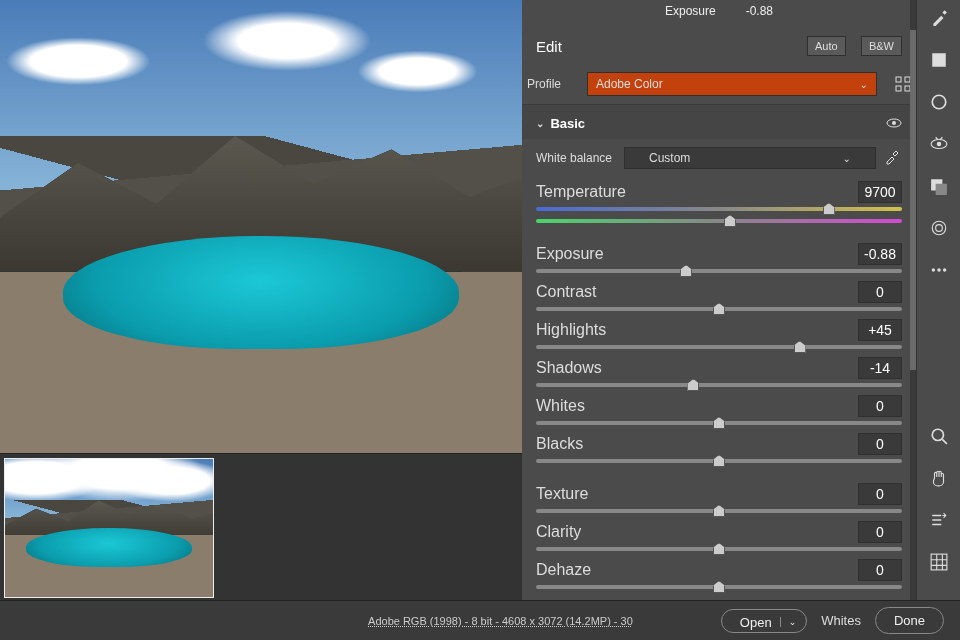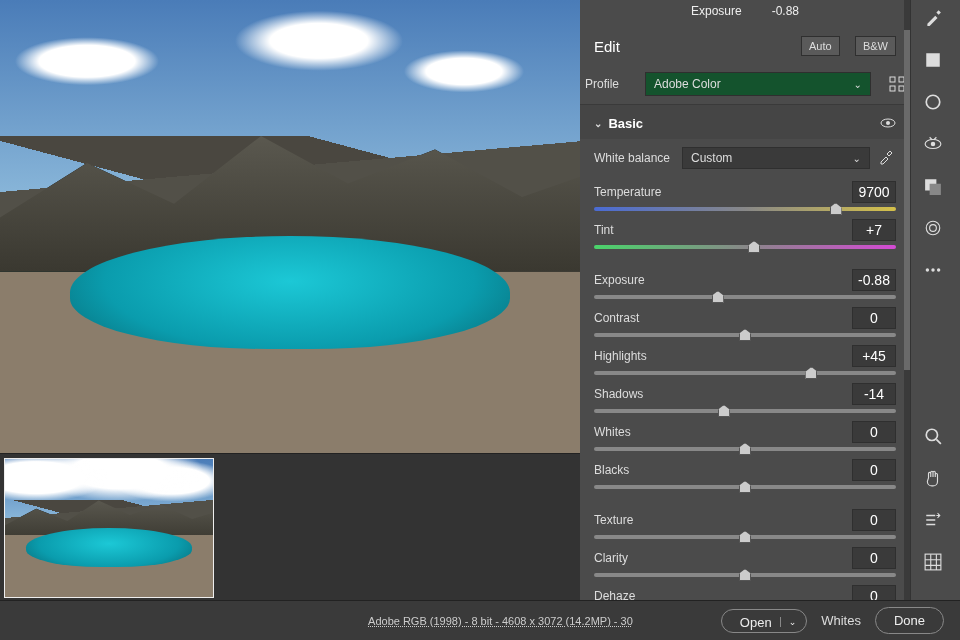--- a/index.html
+++ b/index.html
@@ -29,43 +29,43 @@
   .thumb .sky { inset:0 0 55% 0; }
   .thumb .lake { top:50%; left:10%; right:10%; height:28%; }
   .thumb .shore { top:55%; }
   .bottombar { height: 32px; background: #3a3a3a; border-top:1px solid #222; display:flex; align-items:center; padding:0 8px; gap:10px; font-size:12px; color:#ddd; }
   .bottombar .sep { flex:1; }
   .zoom-divider { width:1px; height:18px; background:#222; margin:0 4px; }
   .dropdown-caret { font-size:9px; margin-left:4px; color:#ccc; }
   .tool-icon { width:16px; height:16px; display:inline-flex; align-items:center; justify-content:center; color:#ddd; }
 
   .panel-wrap { flex:1; display:flex; background:#4b4b4b; position:relative; }
-  .scroll { width: 330px; overflow:hidden; position:relative; }
+  .scroll { width: 394px; overflow:hidden; position:relative; }
   .scrollbar { position:absolute; right:0; top:0; bottom:0; width:6px; background:#3a3a3a; }
   .scroll-thumb { position:absolute; right:0; top:30px; width:6px; height:340px; background:#6a6a6a; }
   .headline { text-align:center; padding:4px 0 10px; font-size:12px; color:#eee; display:flex; justify-content:center; gap:30px; }
   .edit-row { display:flex; align-items:center; justify-content:space-between; padding:8px 14px; }
   .edit-title { font-size:15px; color:#fff; }
   .mini-btn { background:#5a5a5a; border:1px solid #2f2f2f; color:#ddd; font-size:11px; padding:3px 7px; cursor:pointer; }
   .mini-btn + .mini-btn { margin-left:12px; }
   .profile-row { display:flex; align-items:center; padding:8px 5px; gap:10px; }
   .profile-label { width:50px; color:#ddd; }
-  .select { flex:1; background:#14532d; border:1px solid #2f2f2f; color:#ddd; padding:4px 8px; display:flex; justify-content:space-between; align-items:center; cursor:pointer; font-size:12px; }
+  .select { flex:1; background:#c2410c; border:1px solid #2f2f2f; color:#ddd; padding:4px 8px; display:flex; justify-content:space-between; align-items:center; cursor:pointer; font-size:12px; }
   .grid-icon { width:16px; height:16px; color:#ddd; cursor:pointer; margin-left:8px; }
   .section-hdr { display:flex; align-items:center; justify-content:space-between; padding:10px 14px 8px; background:#454545; border-top:1px solid #3a3a3a; }
   .section-title { font-size:13px; font-weight:600; color:#fff; display:flex; align-items:center; gap:6px; }
   .chev { font-size:10px; color:#ddd; }
   .eye { width:16px; height:16px; color:#ddd; cursor:pointer; }
   .wb-row { display:flex; align-items:center; padding:8px 14px; gap:8px; }
   .wb-label { width:80px; color:#ddd; }
-  .wb-select { flex:1; background:#3a3a3a; border:1px solid #2f2f2f; color:#ddd; padding:3px 8px; display:flex; justify-content:space-between; align-items:center; cursor:pointer; font-size:12px; }
+  .wb-select { flex:1; background:#3a3a3a; border:1px solid #2f2f2f; color:#ddd; padding:3px 24px; display:flex; justify-content:space-between; align-items:center; cursor:pointer; font-size:12px; }
   .eyedrop { width:18px; height:18px; color:#ddd; cursor:pointer; }
   .slider-row { padding:4px 14px; }
   .slider-head { display:flex; justify-content:space-between; align-items:center; margin-bottom:4px; }
-  .slider-label { color:#ddd; font-size:12px; }
+  .slider-label { color:#ddd; font-size:16px; }
   .slider-val { width:44px; text-align:center; background:#3a3a3a; border:1px solid #2f2f2f; color:#fff; font-size:14px; padding:2px 0; }
   .track { position:relative; height:4px; background:#888; border-radius:2px; }
   .track.temp { background: linear-gradient(90deg,#4a6bd4,#888 50%,#d4c04a); }
   .track.tint { background: linear-gradient(90deg,#4ad46b,#888 50%,#d44ad4); }
   .thumb-knob { position:absolute; top:-4px; width:12px; height:12px; background:#ccc; border:1px solid #555; transform:translateX(-50%); clip-path: polygon(50% 0, 100% 40%, 100% 100%, 0 100%, 0 40%); }
   .gap { height:12px; }
 
   .toolstrip { width:44px; background:#4b4b4b; border-left:1px solid #333; display:flex; flex-direction:column; align-items:center; padding-top:4px; gap:14px; }
   .toolbtn { width:28px; height:28px; display:flex; align-items:center; justify-content:center; color:#ddd; cursor:pointer; }
   .toolstrip-gap { flex:1; }
@@ -189,24 +189,20 @@
       <div class="slider-row">
         <div class="slider-head">
             <span class="slider-label">Temperature</span>
             <span class="slider-val">9700</span>
           </div>
         <div class="track temp">
             <div class="thumb-knob" style="left:80%"></div>
           </div>
       </div>
       <div class="slider-row">
-        <div class="slider-head">
-            <span class="slider-label">Tint</span>
-            <span class="slider-val">+7</span>
-          </div>
         <div class="track tint">
             <div class="thumb-knob" style="left:53%"></div>
           </div>
       </div>
       <div class="gap"></div>
       <div class="slider-row">
         <div class="slider-head">
             <span class="slider-label">Exposure</span>
             <span class="slider-val">-0.88</span>
           </div>

